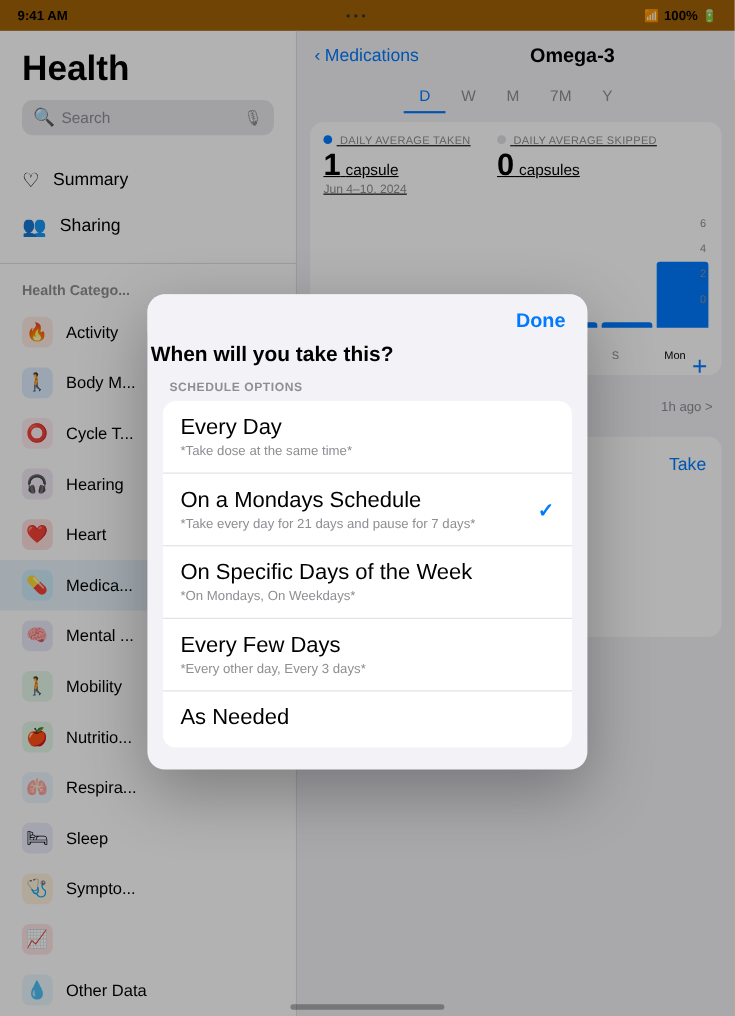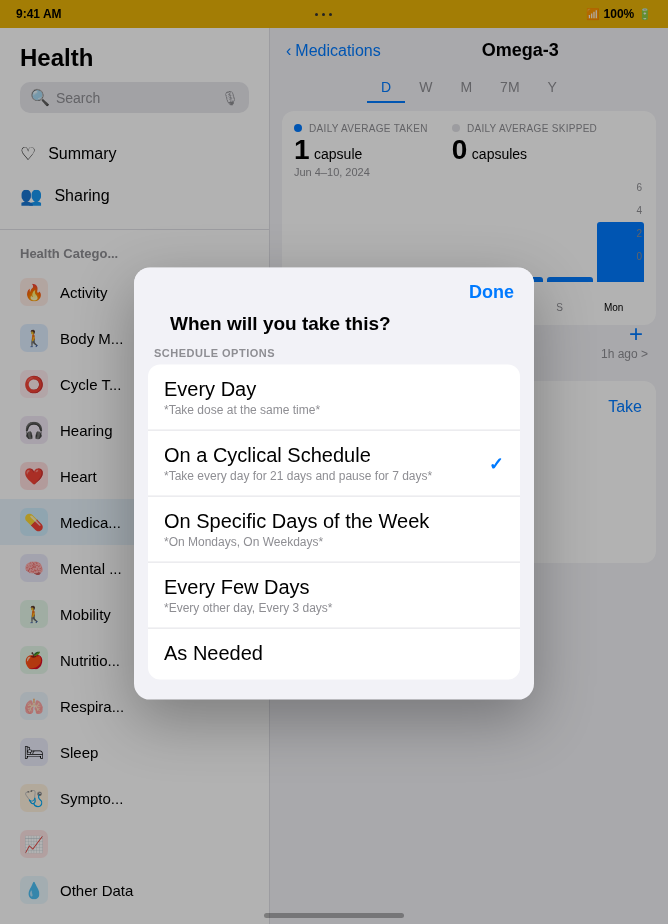--- a/index.html
+++ b/index.html
@@ -33,37 +33,37 @@
     .status-right { display: flex; align-items: center; gap: 4px; font-size: 12px; }
     .wifi-icon { font-size: 11px; }
     .battery-icon { font-size: 11px; }
 
     
     .app-bg {
       position: absolute;
       top: 0; left: 0;
       width: 668px;
       height: 924px;
-      background: #eab308;
+      background: #a16207;
     }
 
     
     .sidebar {
       position: absolute;
       top: 28px; left: 0;
       width: 270px;
       height: 896px;
       background: #fff;
       border-right: 1px solid #e0e0e5;
     }
     .sidebar-header {
       padding: 16px 20px 8px;
     }
     .sidebar-title {
-      font-size: 24px;
+      font-size: 32px;
       font-weight: 700;
       color: #000;
       margin-bottom: 10px;
     }
     .search-bar {
       display: flex;
       align-items: center;
       background: #e8e8ed;
       border-radius: 10px;
       padding: 6px 10px;
@@ -182,21 +182,22 @@
     .chart-area {
       padding: 0 16px;
       background: #fff;
       margin: 0 12px;
       border-radius: 12px;
       padding: 12px;
     }
     .stat-row {
       display: flex;
       gap: 24px;
-      margin-bottom: 4px;
+      margin-bottom: 20px;
+      text-decoration: underline;
     }
     .stat-item { }
     .stat-dot { display: inline-block; width: 8px; height: 8px; border-radius: 50%; margin-right: 4px; }
     .stat-label { font-size: 10px; color: #8e8e93; text-transform: uppercase; letter-spacing: 0.3px; }
     .stat-value { font-size: 28px; font-weight: 600; color: #000; }
     .stat-unit { font-size: 14px; font-weight: 400; }
     .stat-date { font-size: 11px; color: #8e8e93; }
 
     .chart-placeholder {
       height: 120px;
@@ -302,21 +303,21 @@
       color: #007aff;
       font-size: 18px;
       font-weight: 600;
       background: none;
       border: none;
       cursor: pointer;
     }
     .modal-question {
       font-size: 19px;
       font-weight: 700;
-      padding: 10px 36px 4px;
+      padding: 10px 3px 4px;
       color: #000;
     }
     .modal-section-label {
       font-size: 11px;
       font-weight: 600;
       color: #8e8e93;
       text-transform: uppercase;
       letter-spacing: 0.5px;
       padding: 8px 20px 6px;
     }
@@ -574,21 +575,21 @@
     </div>
     <div class="modal-question">When will you take this?</div>
     <div class="modal-section-label">SCHEDULE OPTIONS</div>
 
     <div class="options-list">
       <div class="option-item">
         <div class="option-title">Every Day</div>
         <div class="option-subtitle">*Take dose at the same time*</div>
       </div>
       <div class="option-item">
-        <div class="option-title">On a Cyclical Schedule</div>
+        <div class="option-title">On a Mondays Schedule</div>
         <div class="option-subtitle">*Take every day for 21 days and pause for 7 days*</div>
         <span class="option-check">✓</span>
       </div>
       <div class="option-item">
         <div class="option-title">On Specific Days of the Week</div>
         <div class="option-subtitle">*On Mondays, On Weekdays*</div>
       </div>
       <div class="option-item">
         <div class="option-title">Every Few Days</div>
         <div class="option-subtitle">*Every other day, Every 3 days*</div>

